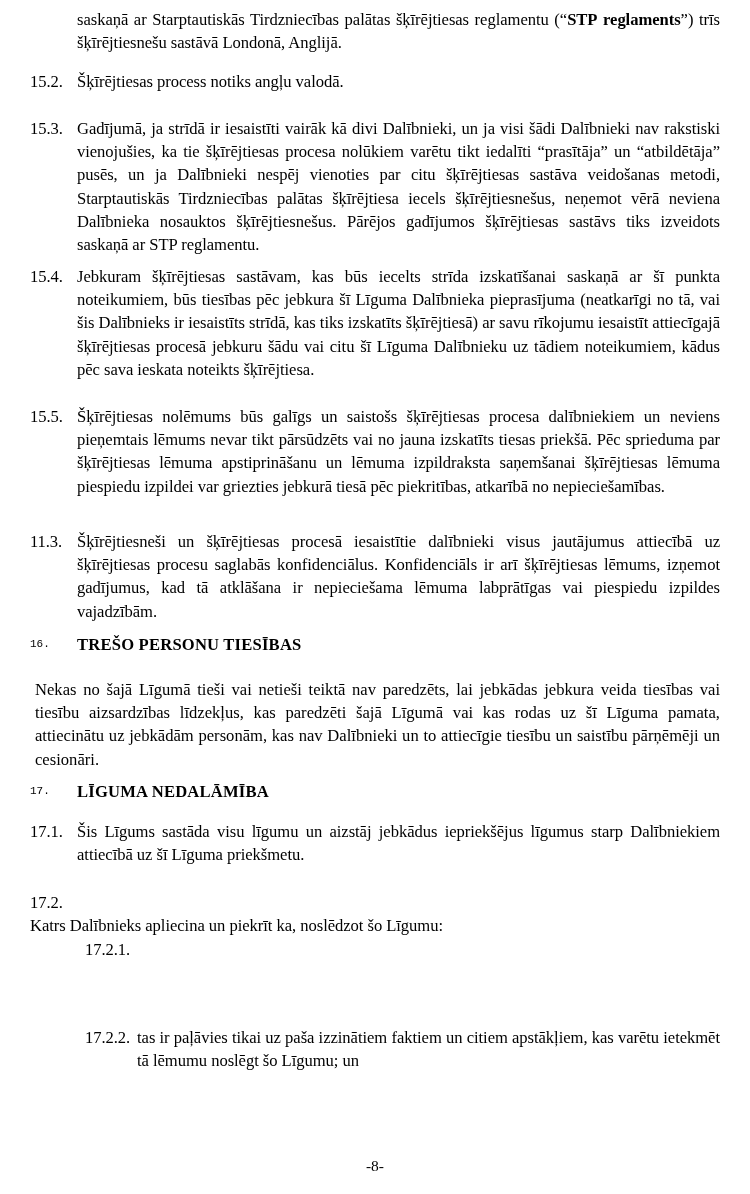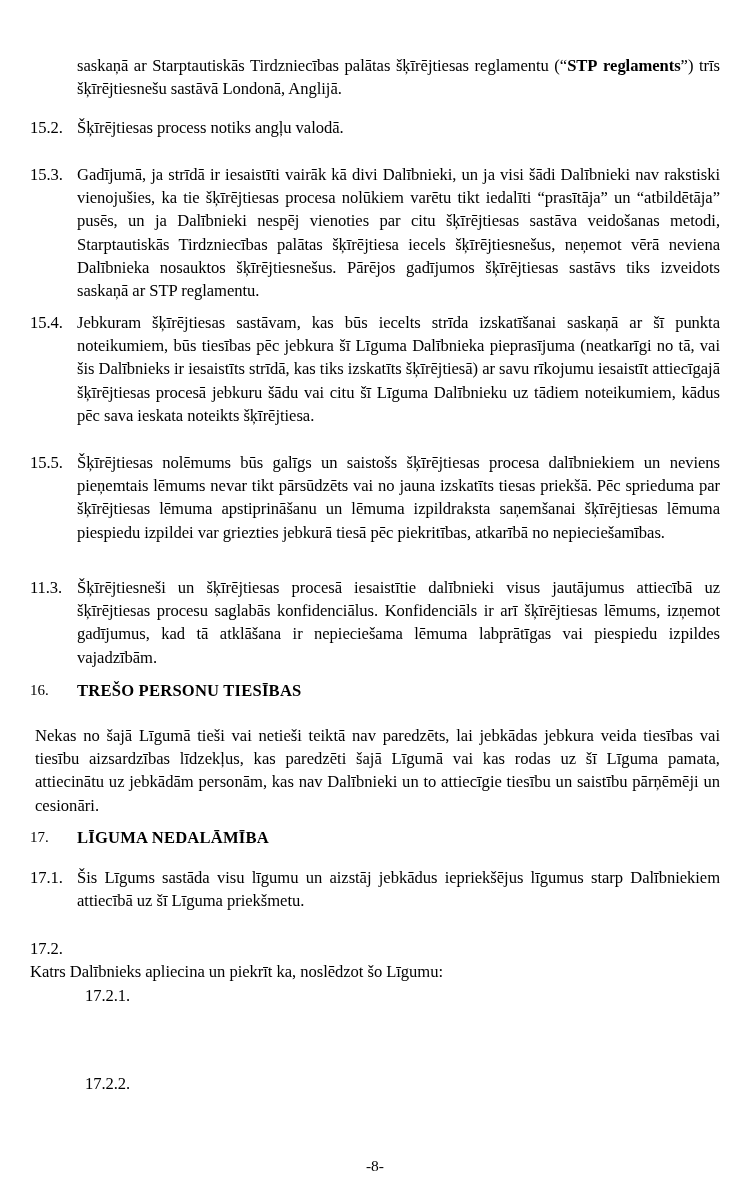--- a/index.html
+++ b/index.html
@@ -69,22 +69,23 @@
   
   .head-block {
     display: flex;
     align-items: flex-start;
     padding-left: 30px;
     padding-right: 30px;
   }
   .head-num {
     flex: 0 0 auto;
     width: 47px;
-    font-size: 15px;
+    font-size: 11px;
     line-height: 23.2px;
+    font-family: Liberation Mono, monospace;
   }
   .head-title {
     flex: 1 1 auto;
     font-size: 16.6px;
     line-height: 23.2px;
     font-weight: bold;
     letter-spacing: 0.2px;
   }
 
   
@@ -100,21 +101,21 @@
     position: absolute;
     left: 0;
     right: 0;
     text-align: center;
     font-size: 15.5px;
   }
 
   b, .b { font-weight: bold; }
 
   
-  .abs { position: absolute; left: 0; right: 0; margin-top: 46px; }
+  .abs { position: absolute; left: 0; right: 0; }
 </style>
 </head>
 <body>
 
 <div class="page">
 
   <div class="abs cont-block" style="top:8px;">
     <div class="body-txt"><span>saskaņā ar Starptautiskās Tirdzniecības palātas šķīrējtiesas reglamentu (“</span><b>STP</b> <b>reglaments</b><span>”) trīs šķīrējtiesnešu sastāvā Londonā, Anglijā.</span></div>
   </div>
 
@@ -166,18 +167,19 @@
     <div class="num">17.2.</div>
     <div class="body-txt" style="text-align:left;">Katrs Dalībnieks apliecina un piekrīt ka, noslēdzot šo Līgumu:</div>
   </div>
 
   <div class="abs para-block sub-block" style="top:938px;">
     <div class="num deep">17.2.1.</div>
   </div>
 
   <div class="abs para-block sub-block" style="top:1026px;">
     <div class="num deep">17.2.2.</div>
+    <div class="body-txt">tas ir paļāvies tikai uz paša izzinātiem faktiem un citiem apstākļiem, kas varētu ietekmēt tā lēmumu noslēgt šo Līgumu; un</div>
   </div>
 
 
   <div class="footer" style="top:1157px;">-8-</div>
 
 </div>
 
 </body></html>

